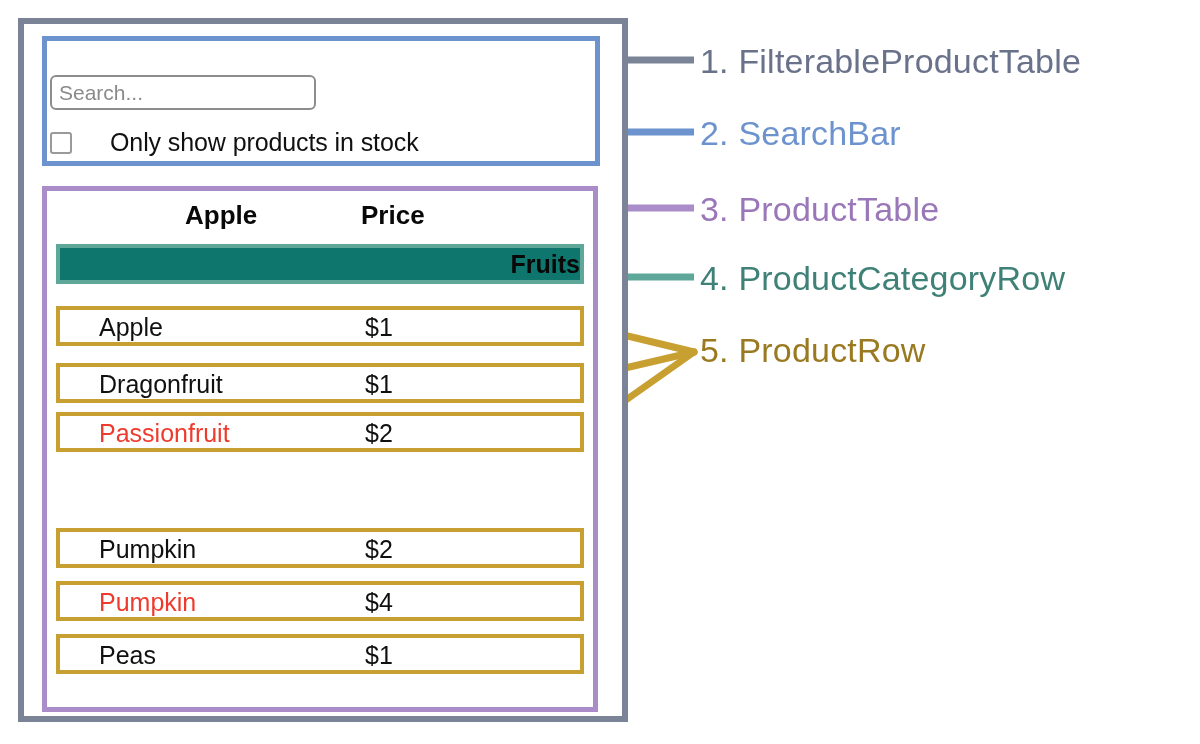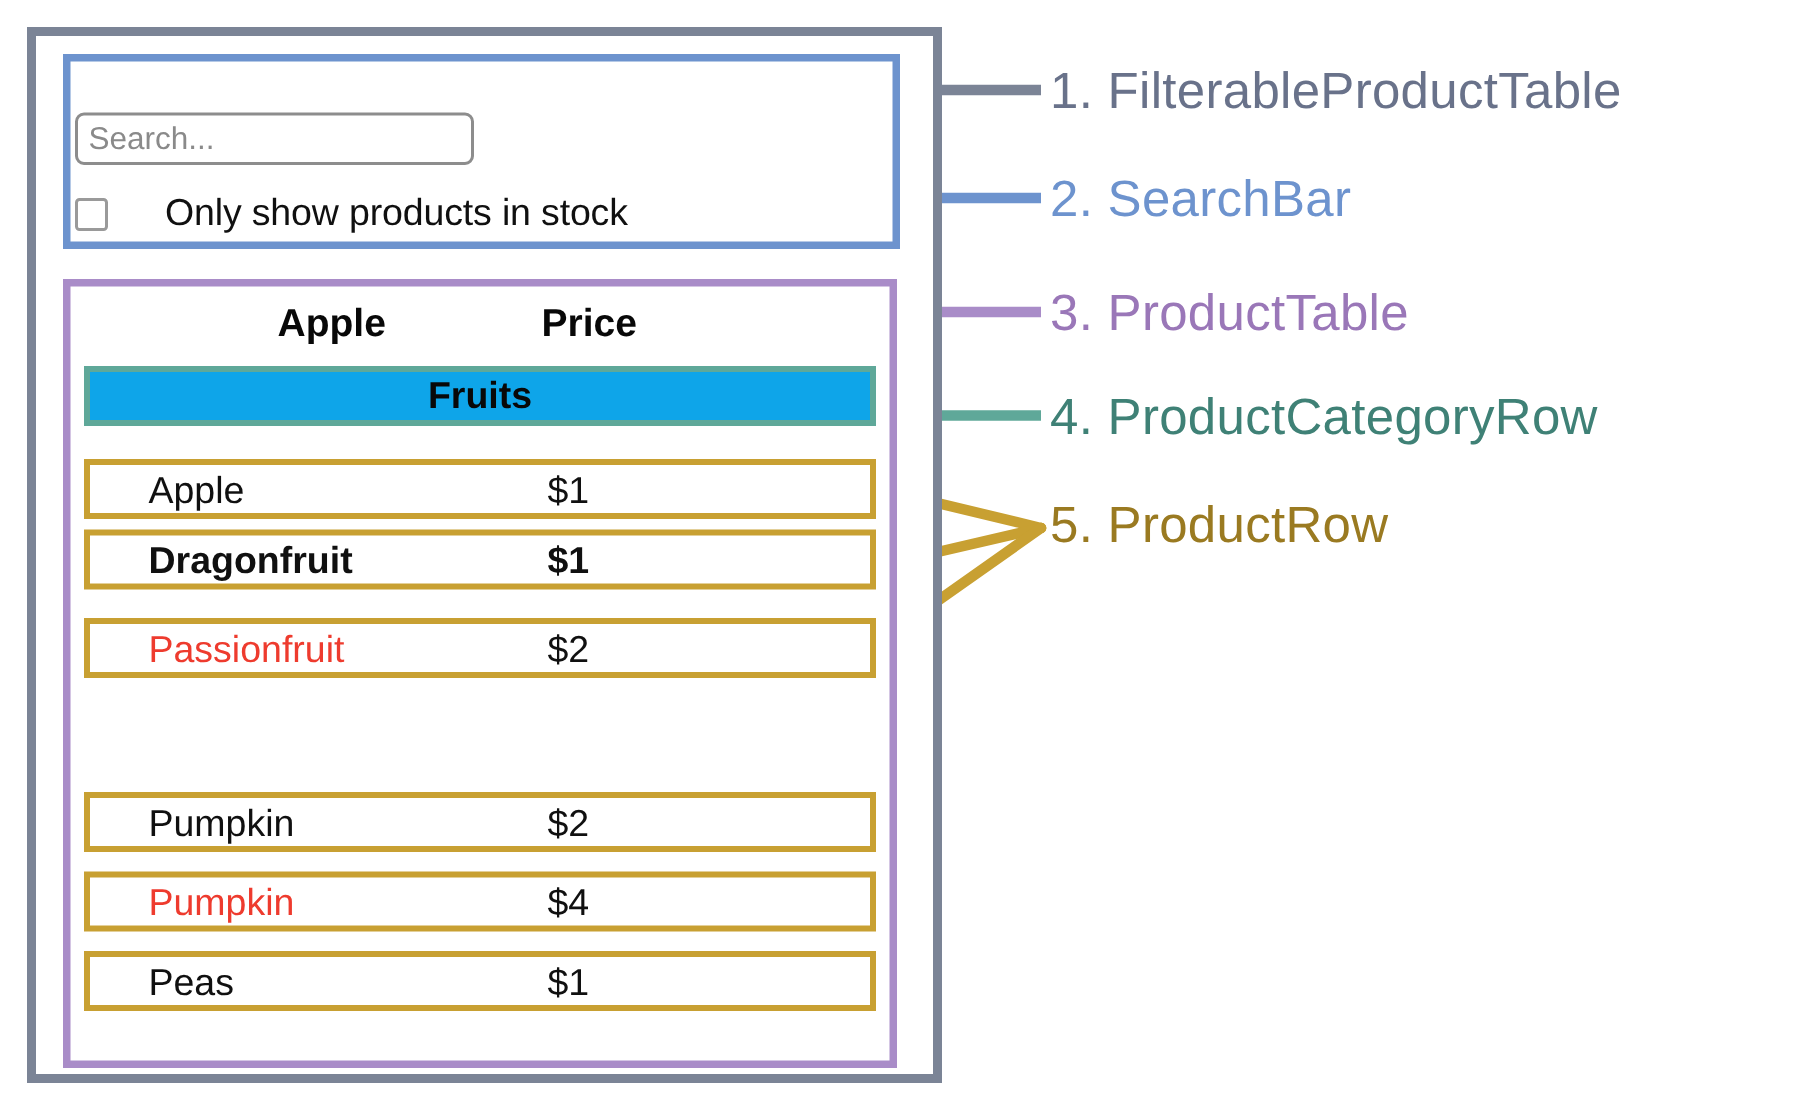--- a/index.html
+++ b/index.html
@@ -58,22 +58,22 @@
     position:absolute;left:132px;top:0;font-size:26px;font-weight:bold;color:#080808;
     font-family:"Liberation Sans", sans-serif;
   }
   .head-price{
     position:absolute;left:308px;top:0;font-size:26px;font-weight:bold;color:#080808;
     font-family:"Liberation Sans", sans-serif;
   }
 
   .cat-row{
     position:absolute;left:56px;width:528px;height:40px;
-    border:4px solid #5fa899;background:#0ea5e9;box-sizing:border-box;
-    display:flex;align-items:center;justify-content:center;
+    border:4px solid #5fa899;background:#0f766e;box-sizing:border-box;
+    display:flex;align-items:center;justify-content:flex-end;
   }
   .cat-row span{
     font-family:"Liberation Sans", sans-serif;font-size:25px;font-weight:bold;color:#080808;
   }
 
   .prod-row{
     position:absolute;left:56px;width:528px;height:40px;
     border:4px solid #c8a032;background:#ffffff;box-sizing:border-box;
   }
   .prod-row .pname{
@@ -137,21 +137,21 @@
   </div>
 
   <div class="cat-row" style="top:244px;">
     <span>Fruits</span>
   </div>
 
   <div class="prod-row" style="top:306px;">
     <span class="pname">Apple</span>
     <span class="pprice">$1</span>
   </div>
-  <div class="prod-row" style="top:353px;font-weight:bold;">
+  <div class="prod-row" style="top:363px;">
     <span class="pname">Dragonfruit</span>
     <span class="pprice">$1</span>
   </div>
   <div class="prod-row" style="top:412px;">
     <span class="pname oos">Passionfruit</span>
     <span class="pprice">$2</span>
   </div>
 
 
   <div class="prod-row" style="top:528px;">

